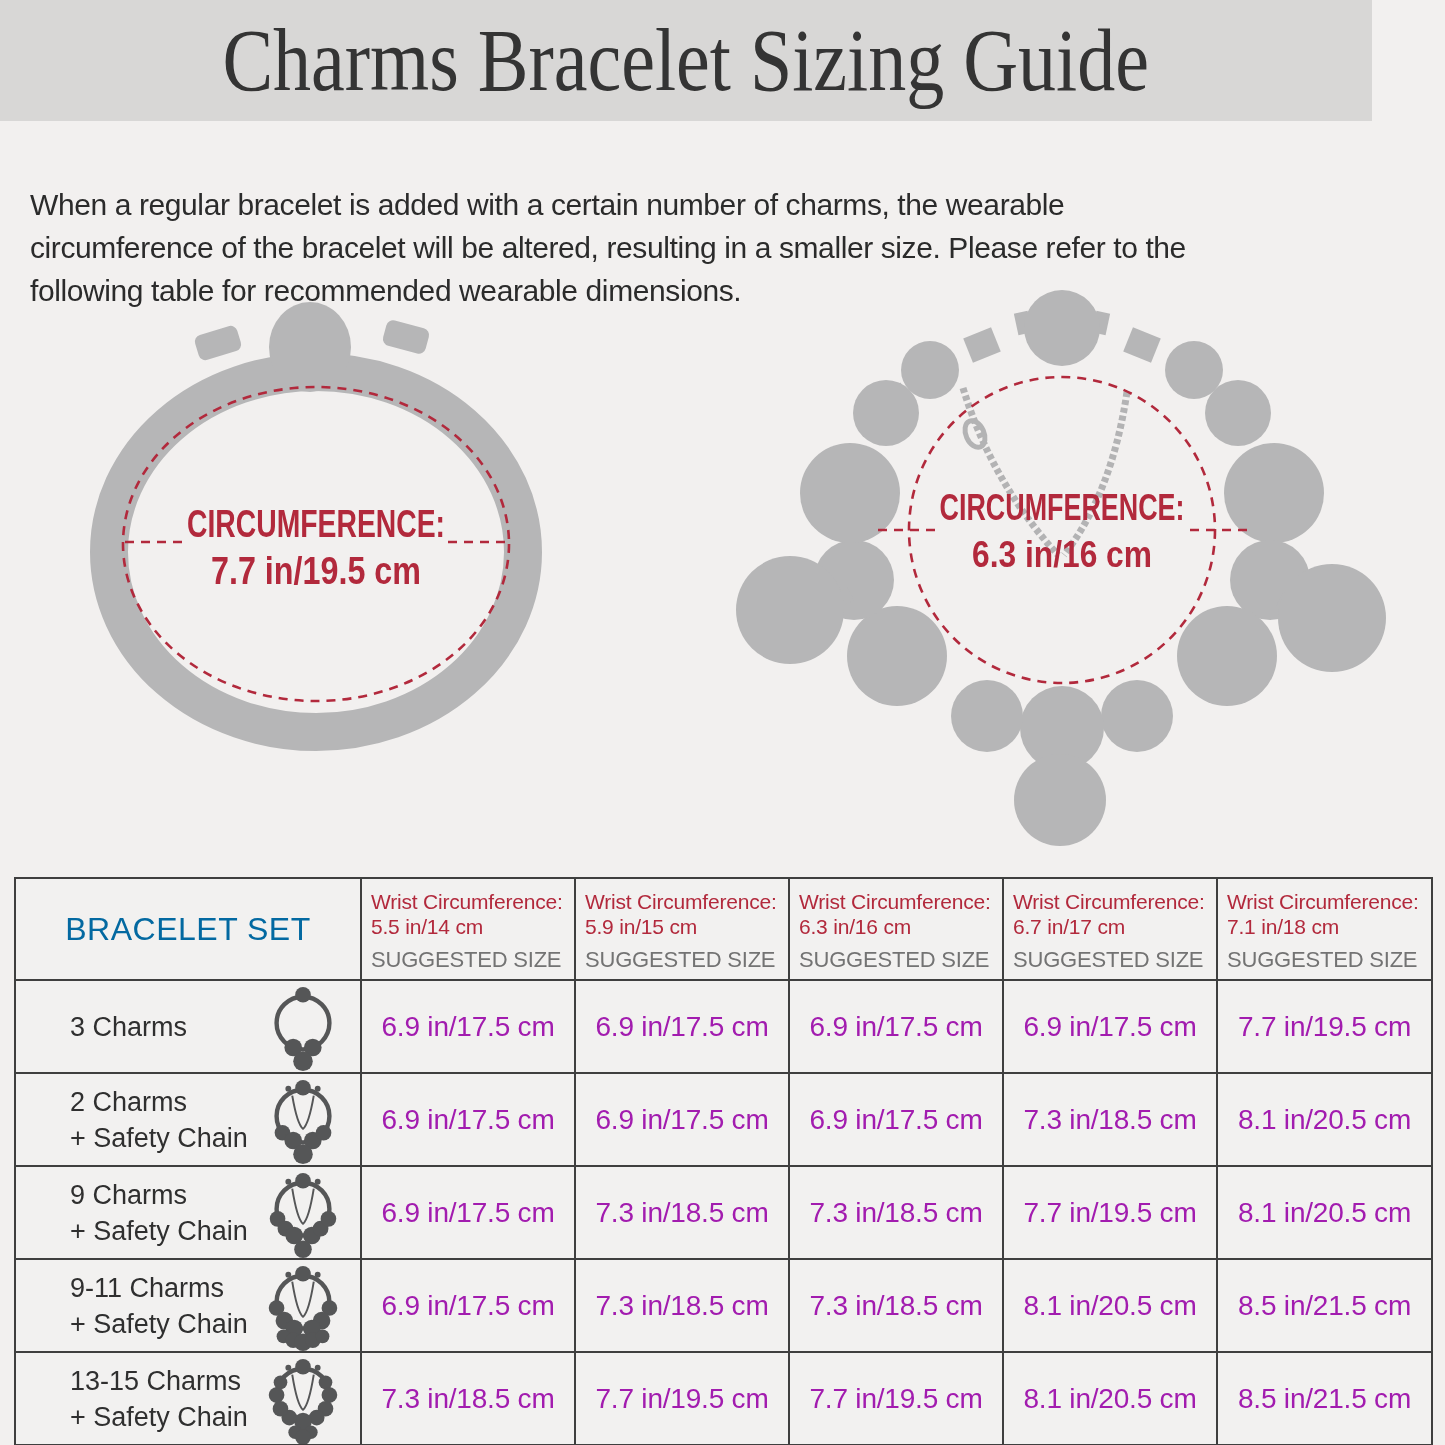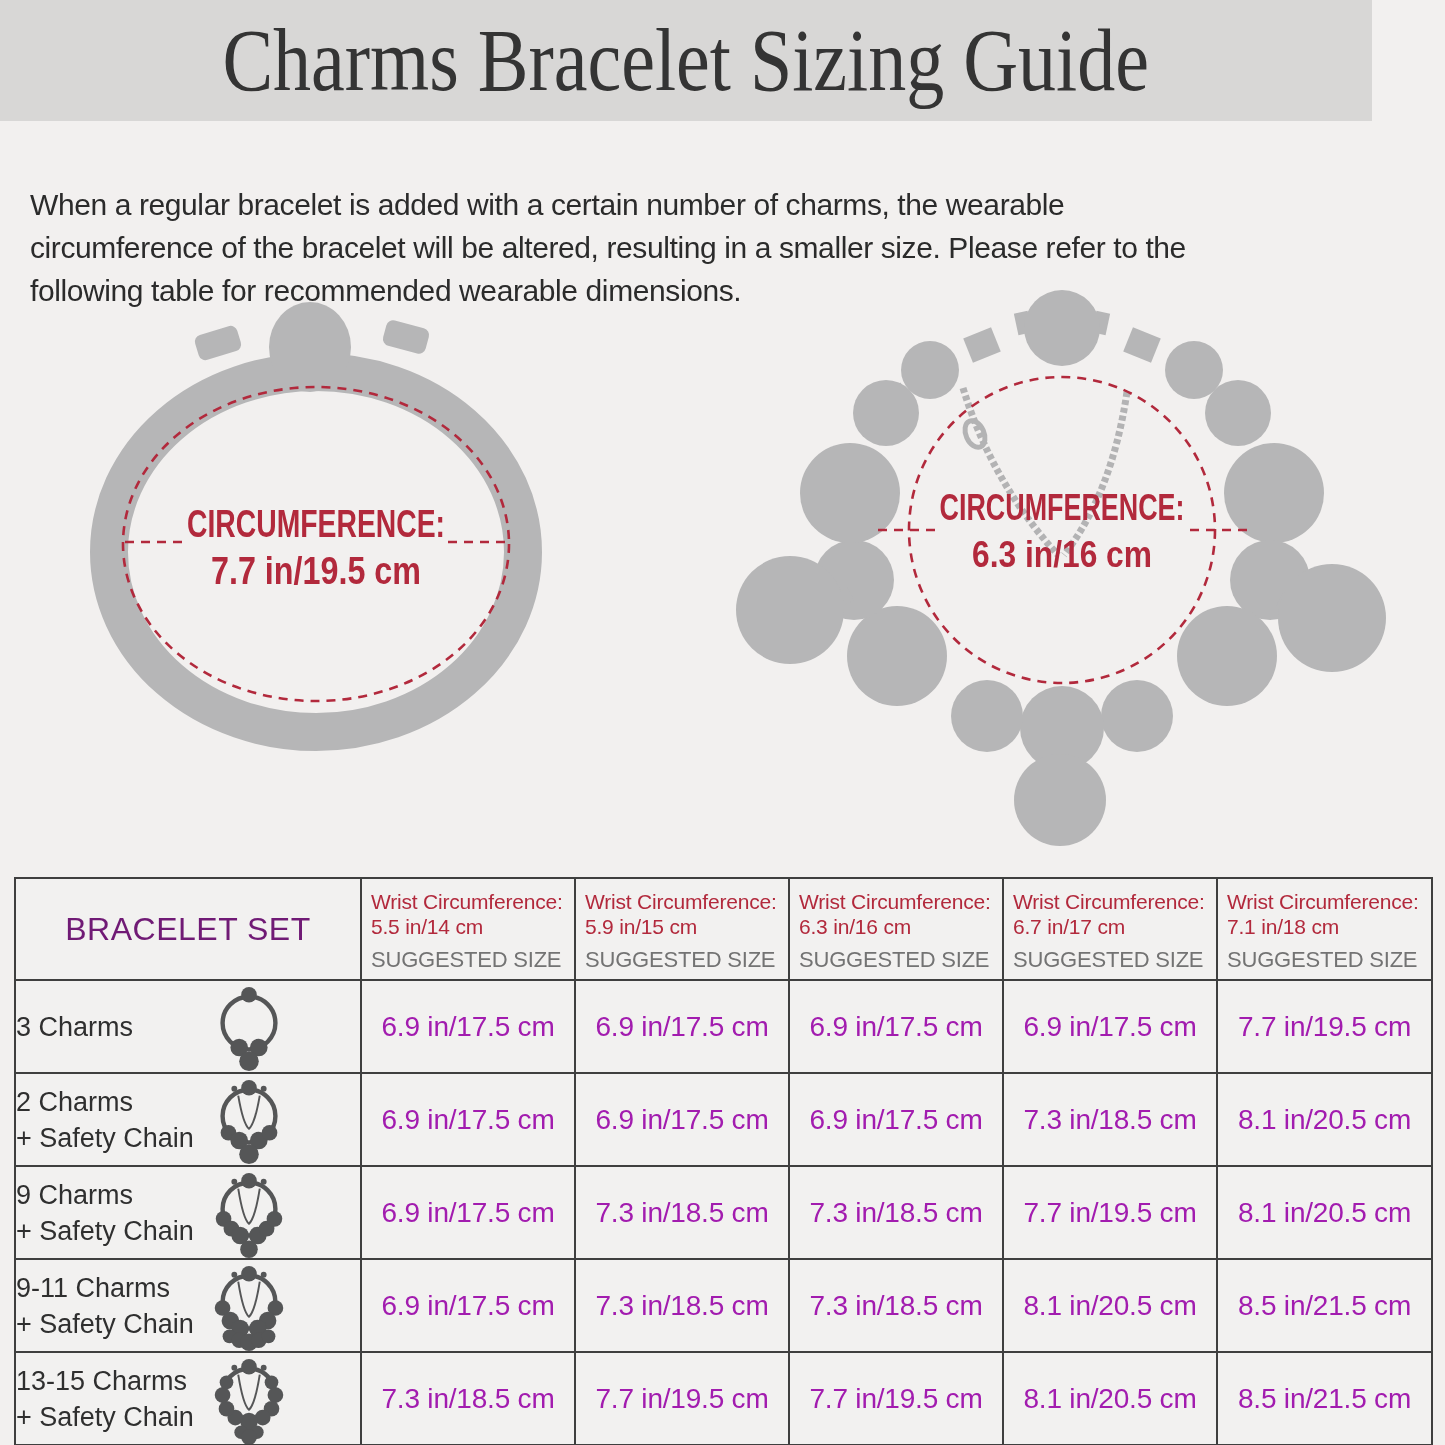--- a/index.html
+++ b/index.html
@@ -58,41 +58,41 @@
   table.sizing th, table.sizing td{
     border:2px solid #3f3f3f;
     padding:0;
     vertical-align:middle;
   }
   thead tr{height:101px;}
   tbody tr{height:93px;}
 
   th.set-header{
     font-size:32px;letter-spacing:0.5px;font-weight:400;
-    color:#701a75;text-align:center;
+    color:#0369a1;text-align:center;
   }
   th.size-header{
     text-align:left;vertical-align:top;
     font-weight:400;
   }
   .size-header .pad{padding:10px 6px 6px 9px;}
   .wrist-line{
     color:#b2293c;
     font-size:21px;line-height:25px;letter-spacing:-0.2px;
     white-space:nowrap;
   }
   .suggested{
     color:#737373;font-size:22px;letter-spacing:-0.2px;
     margin-top:8px;white-space:nowrap;
   }
 
   td.set-cell{vertical-align:middle;}
   .set-flex{display:flex;align-items:center;}
   .set-label{
-    flex:none;width:190px;
+    flex:none;width:190px;padding-left:54px;
     font-size:27px;line-height:36px;color:#2f2f2f;
   }
   .set-label div{white-space:nowrap;}
   .set-icon{flex:none;width:86px;height:90px;margin-top:1px;}
 
   td.size-cell{
     text-align:center;
     font-size:28px;color:#a21caf;letter-spacing:-0.2px;
     white-space:nowrap;
   }

